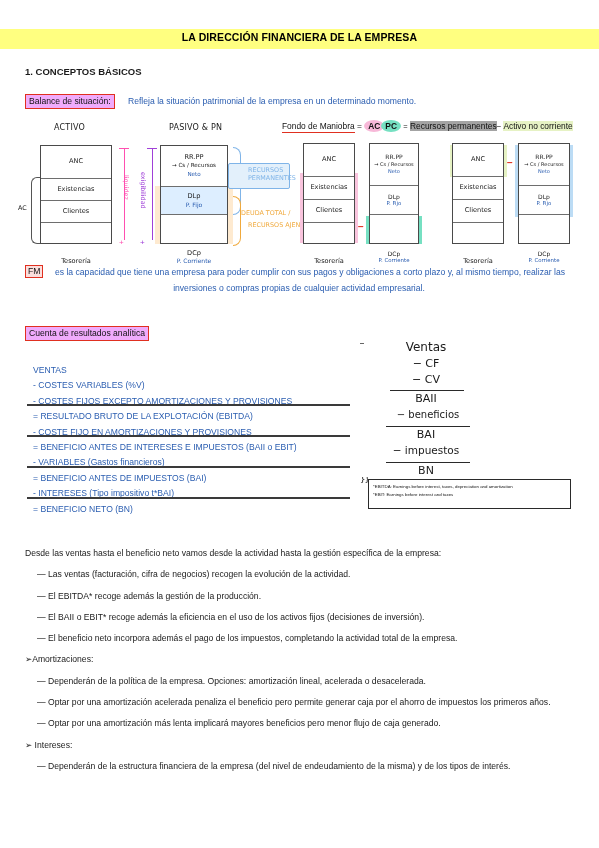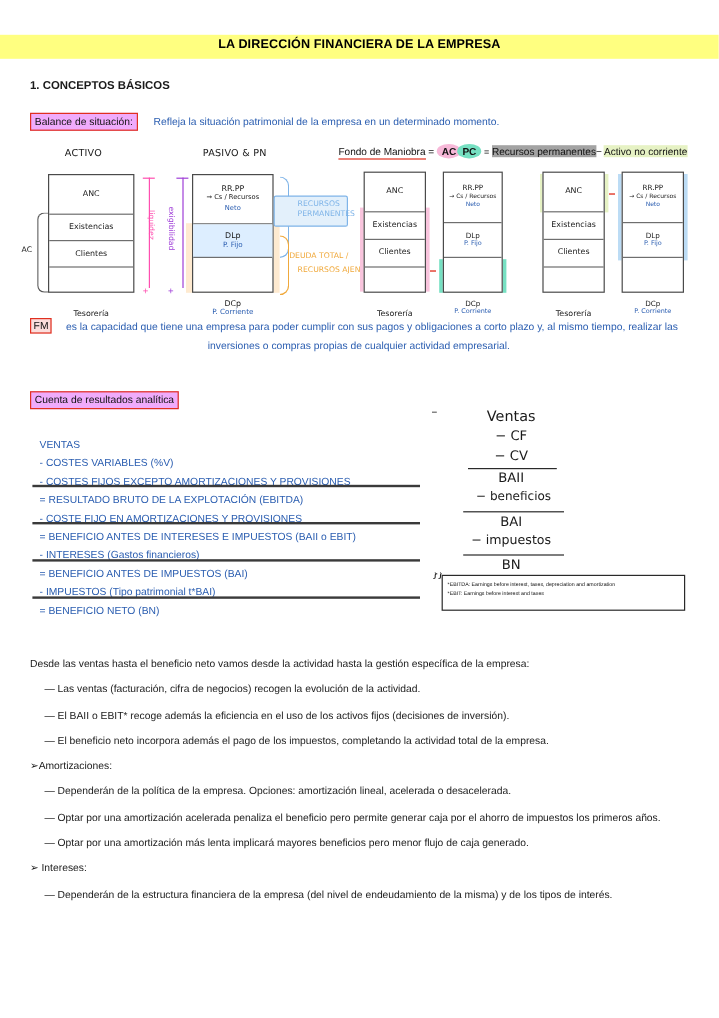--- a/index.html
+++ b/index.html
@@ -271,23 +271,23 @@
 
   <div class="boxlabel" style="left:25px; top:326px;">Cuenta de resultados analítica</div>
 
   <div class="acct">
     <div>VENTAS</div>
     <div>- COSTES VARIABLES (%V)</div>
     <div>- COSTES FIJOS EXCEPTO AMORTIZACIONES Y PROVISIONES</div>
     <div>= RESULTADO BRUTO DE LA EXPLOTACIÓN (EBITDA)</div>
     <div>- COSTE FIJO EN AMORTIZACIONES Y PROVISIONES</div>
     <div>= BENEFICIO ANTES DE INTERESES E IMPUESTOS (BAII o EBIT)</div>
-    <div>- INTERESES (Gastos financieros)</div>
+    <div>- VARIABLES (Gastos financieros)</div>
     <div>= BENEFICIO ANTES DE IMPUESTOS (BAI)</div>
-    <div>- IMPUESTOS (Tipo patrimonial  t*BAI)</div>
+    <div>- INTERESES (Tipo impositivo  t*BAI)</div>
     <div>= BENEFICIO NETO (BN)</div>
   </div>
 
   <div class="rule" style="left:27px; top:404px; width:323px;"></div>
   <div class="rule" style="left:27px; top:435px; width:323px;"></div>
   <div class="rule" style="left:27px; top:466px; width:323px;"></div>
   <div class="rule" style="left:27px; top:497px; width:323px;"></div>
 
   <div class="tickmark" style="left:360px; top:343px;"></div>
   <div class="hw" style="left:396px; top:340px; width:60px; font-size:12px;">Ventas</div>
@@ -304,20 +304,21 @@
 
   <div class="zigzag">}}}}}}}</div>
   <div class="note-box">
     <div>*EBITDA: Earnings before interest, taxes, depreciation and amortization</div>
     <div>*EBIT: Earnings before interest and taxes</div>
   </div>
 
   <div class="prose">
     <p>Desde las ventas hasta el beneficio neto vamos desde la actividad hasta la gestión específica de la empresa:</p>
     <p class="ind">— Las ventas (facturación, cifra de negocios) recogen la evolución de la actividad.</p>
+    <p class="ind">— El EBITDA* recoge además la gestión de la producción.</p>
     <p class="ind">— El BAII o EBIT* recoge además la eficiencia en el uso de los activos fijos (decisiones de inversión).</p>
     <p class="ind">— El beneficio neto incorpora además el pago de los impuestos, completando la actividad total de la empresa.</p>
     <p>➢Amortizaciones:</p>
     <p class="ind">— Dependerán de la política de la empresa. Opciones: amortización lineal, acelerada o desacelerada.</p>
     <p class="ind wrap" style="width:540px;">— Optar por una amortización acelerada penaliza el beneficio pero permite generar caja por el ahorro de impuestos los primeros años.</p>
     <p class="ind">— Optar por una amortización más lenta implicará mayores beneficios pero menor flujo de caja generado.</p>
     <p>➢ Intereses:</p>
     <p class="ind wrap" style="width:540px;">— Dependerán de la estructura financiera de la empresa (del nivel de endeudamiento de la misma) y de los tipos de interés.</p>
   </div>
 

